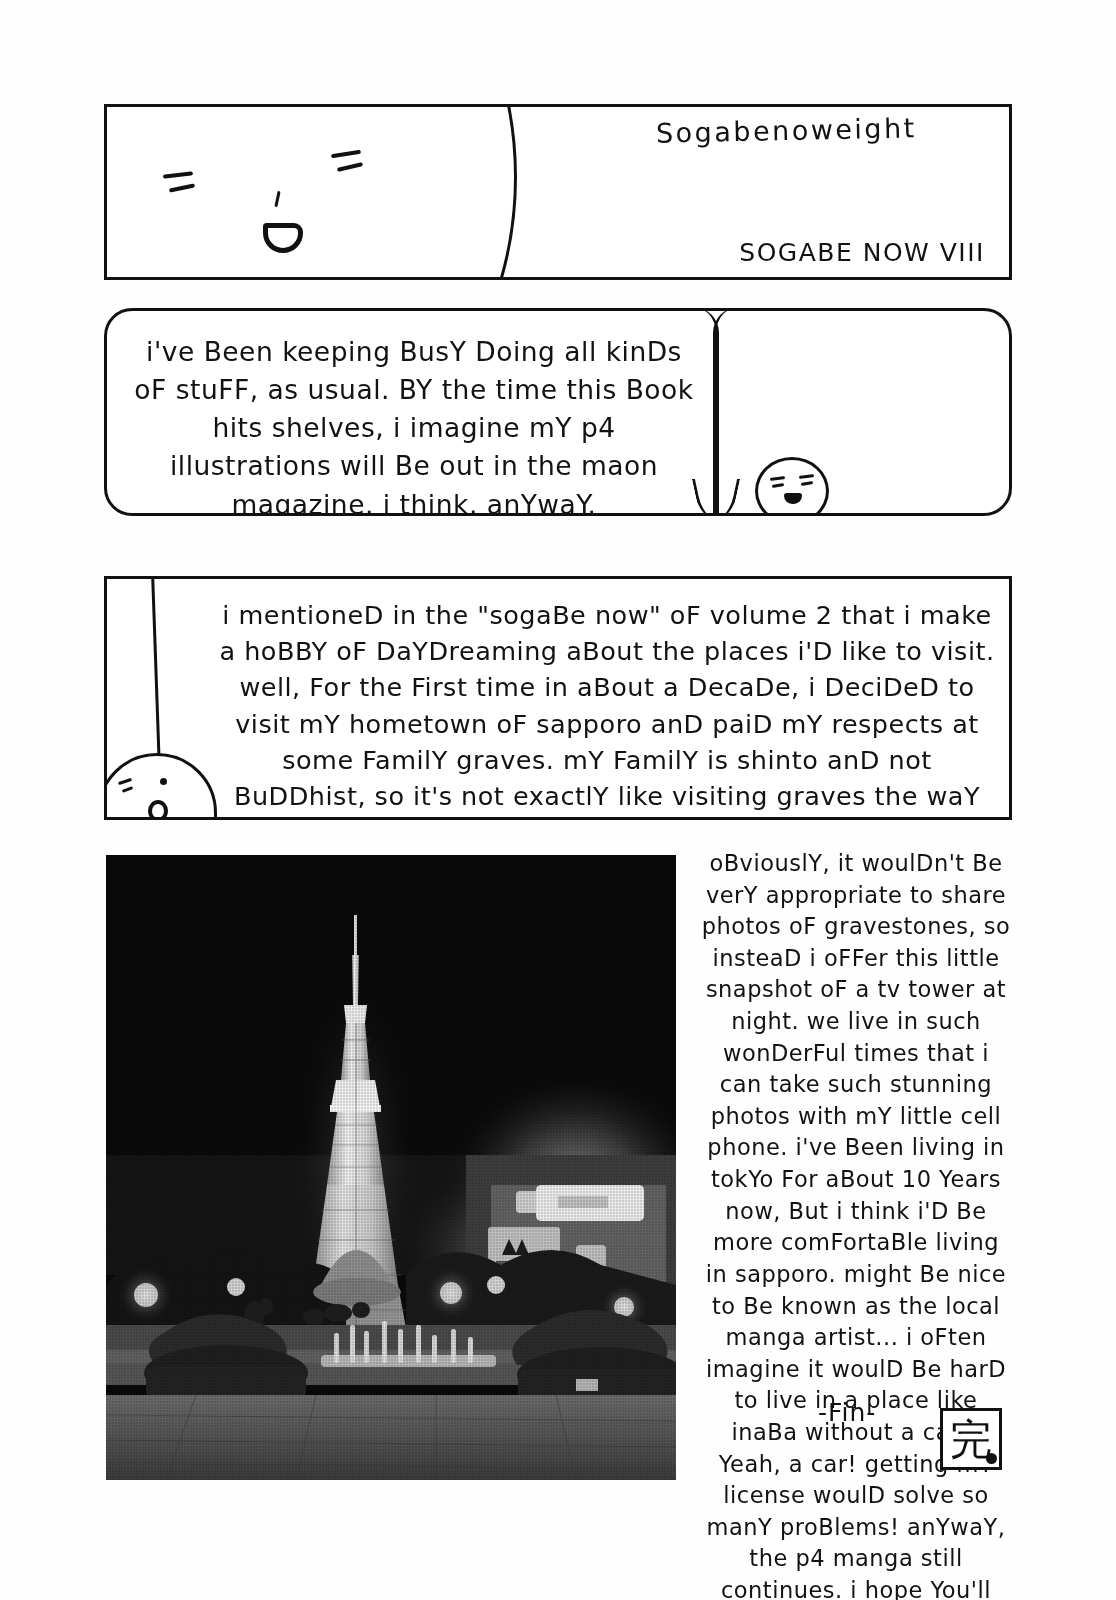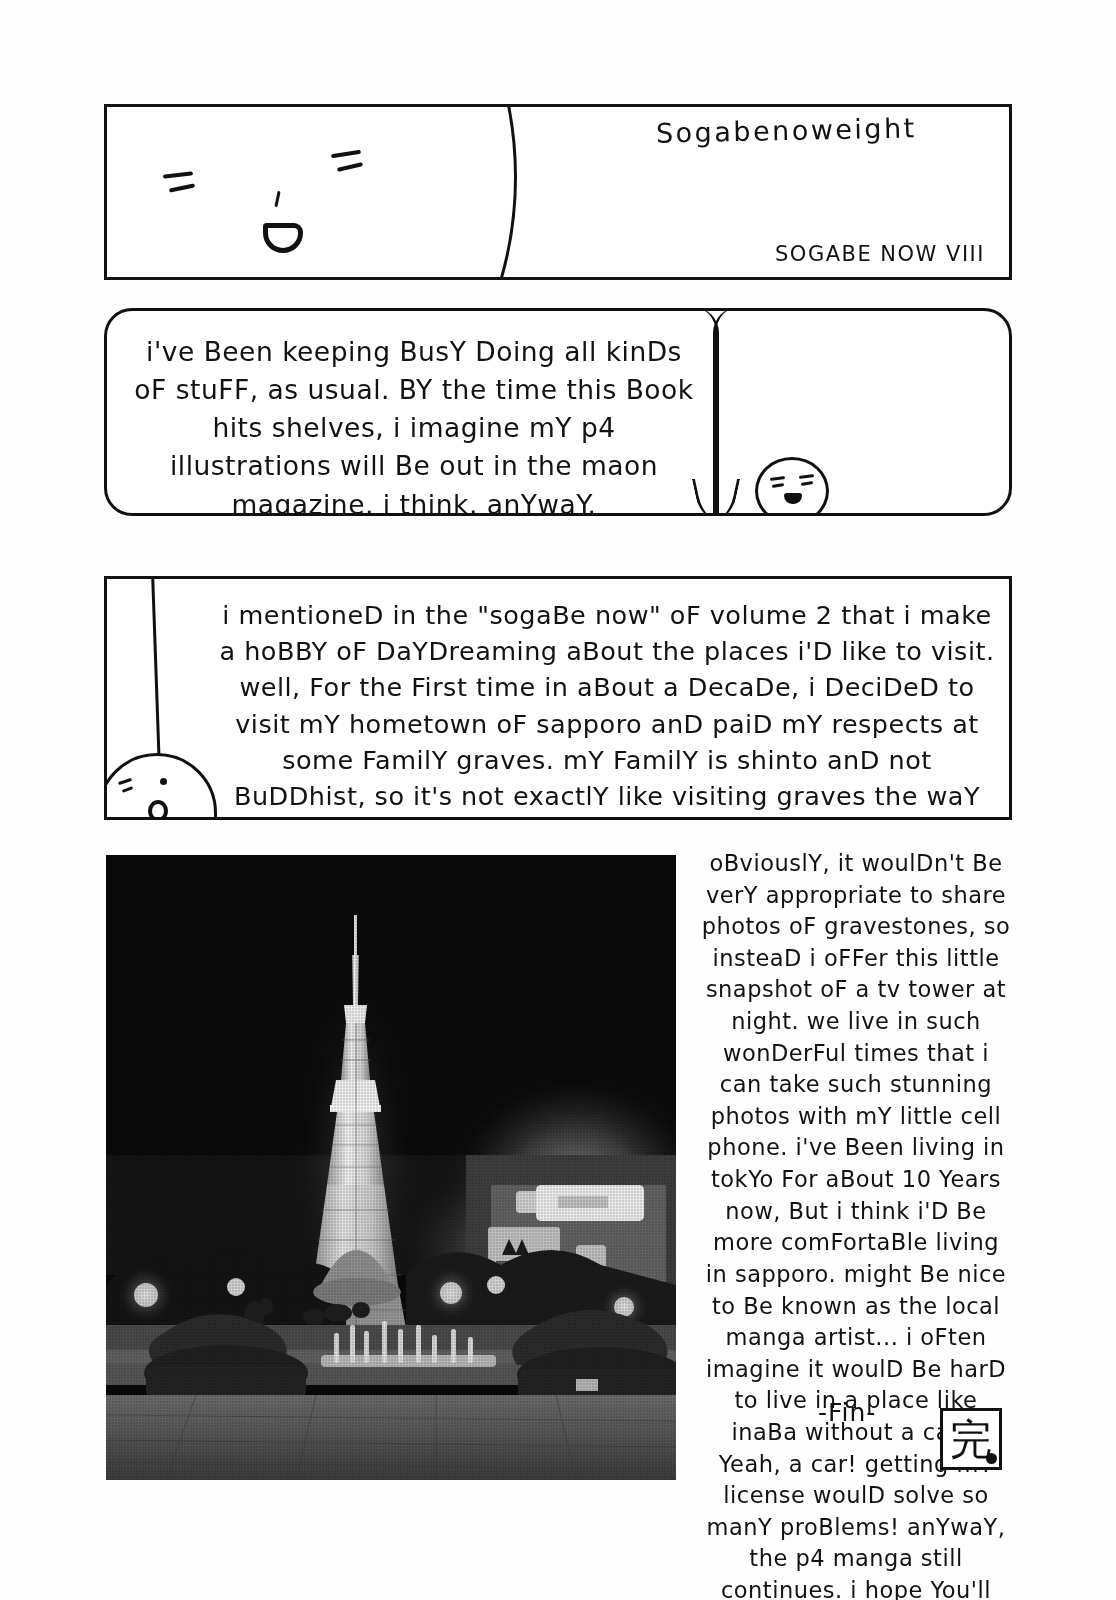--- a/index.html
+++ b/index.html
@@ -86,21 +86,21 @@
     right: 92px; top: 6px;
     font-size: 27px;
     letter-spacing: 2.5px;
     font-family: "DejaVu Sans", sans-serif;
     transform: rotate(-1.2deg);
     white-space: nowrap;
   }
   #title-sub {
     position: absolute;
     right: 24px; bottom: 8px;
-    font-size: 21px;
+    font-size: 25px;
     letter-spacing: 1.5px;
     white-space: nowrap;
     margin-top: 27px;
   }
 
   
   #panel-two { left: 104px; top: 308px; width: 908px; height: 208px; border-radius: 28px; }
 
   #balloon-main {
     position: absolute;

